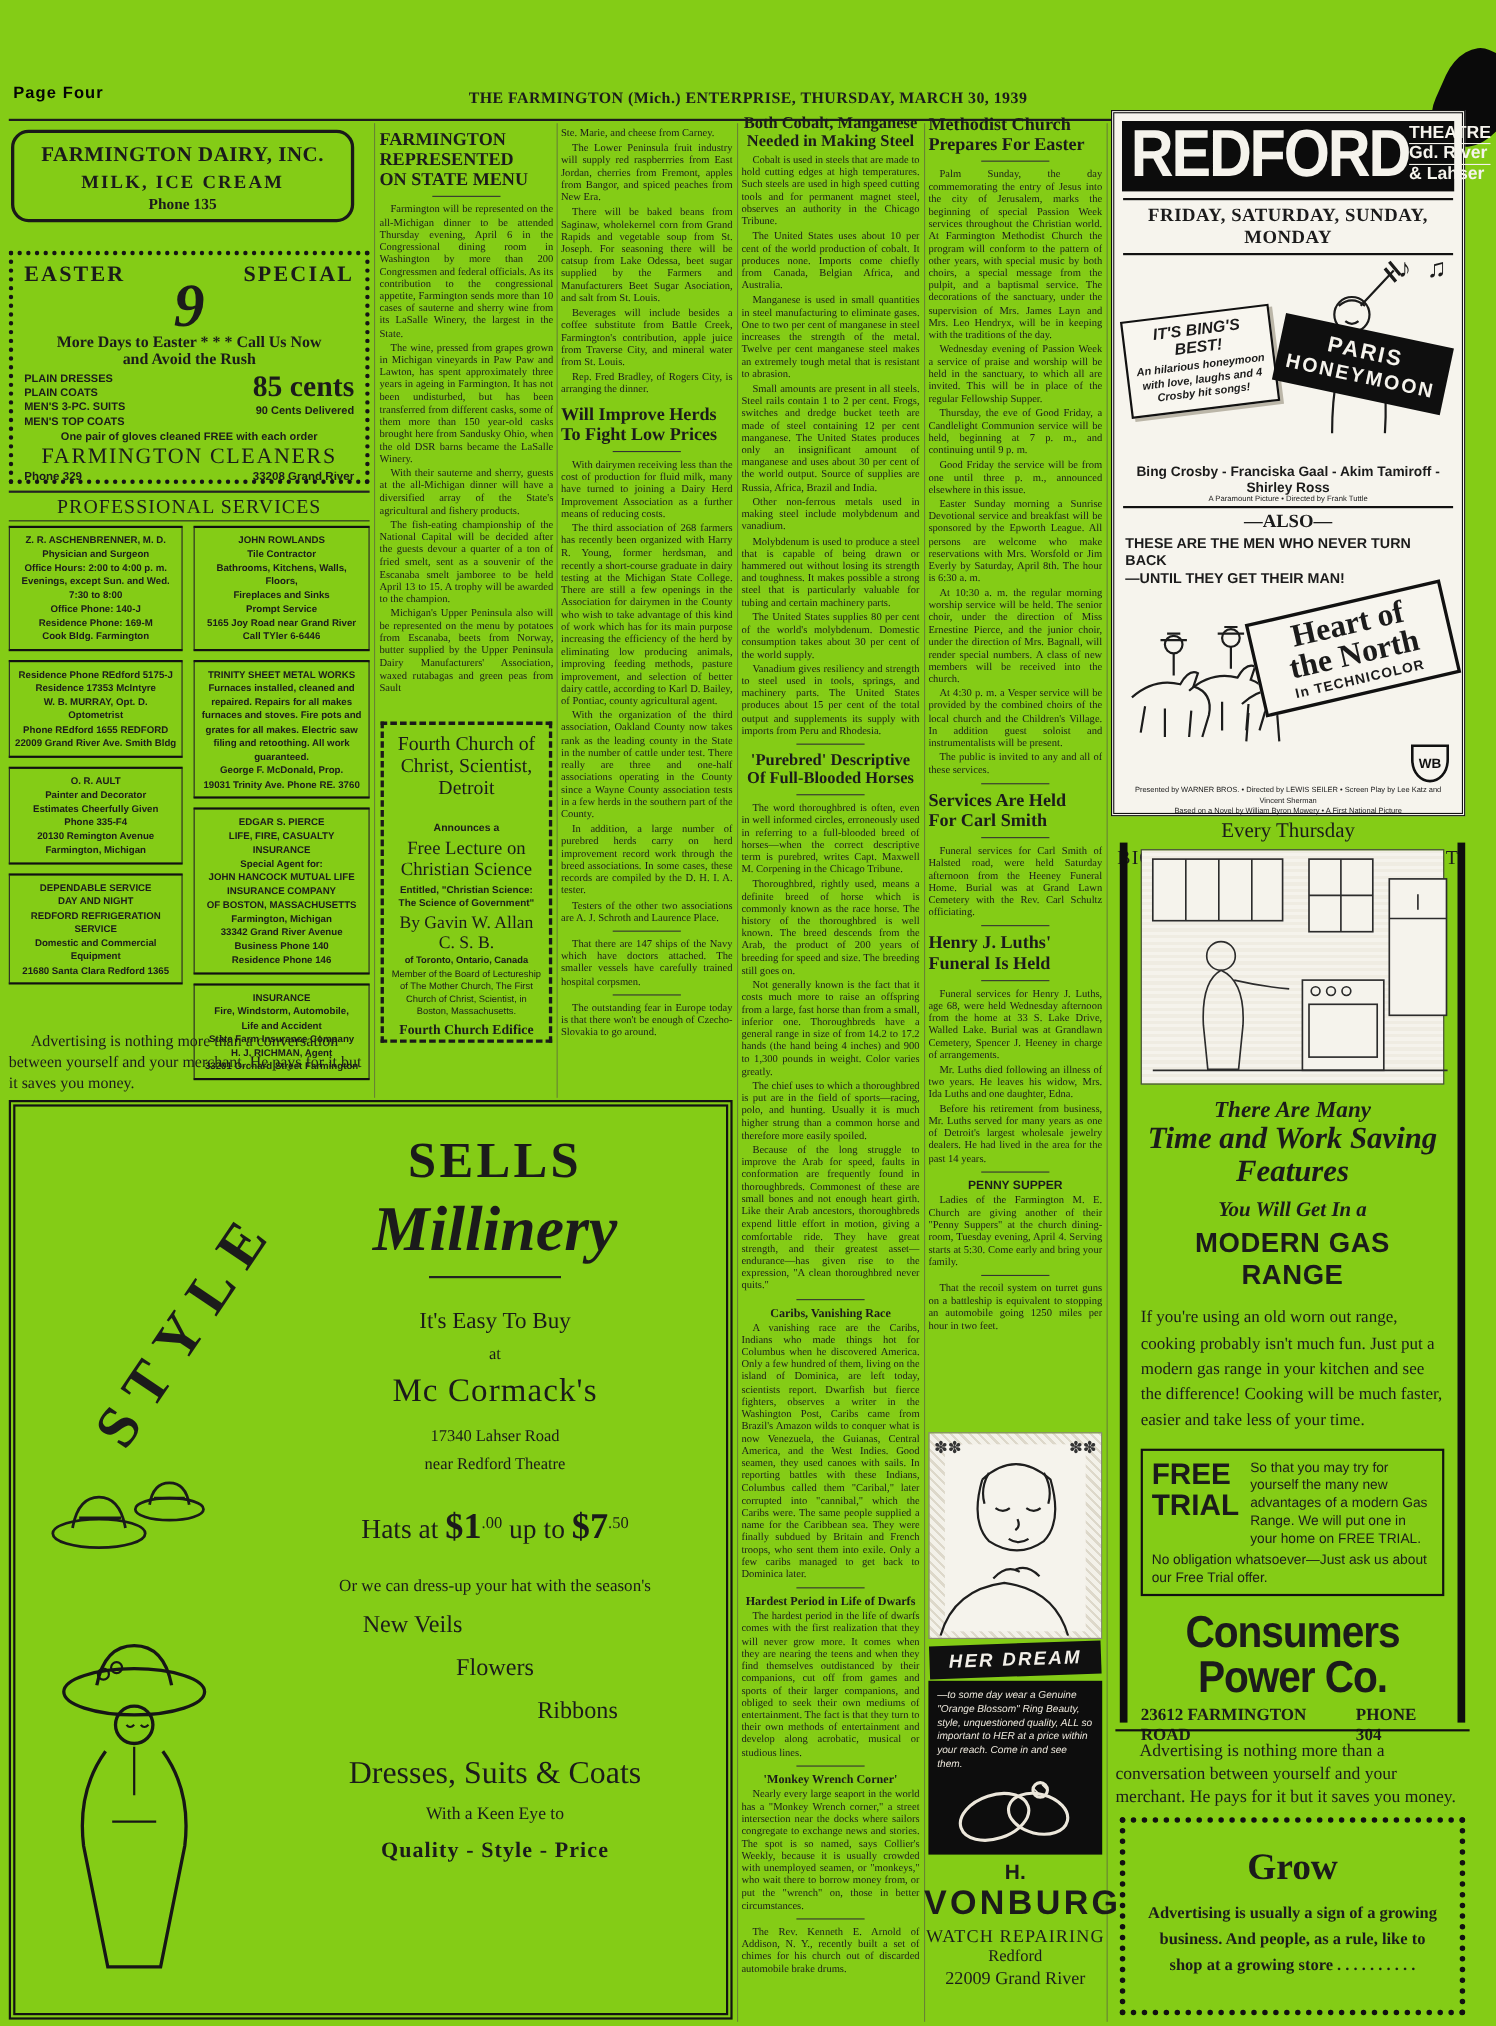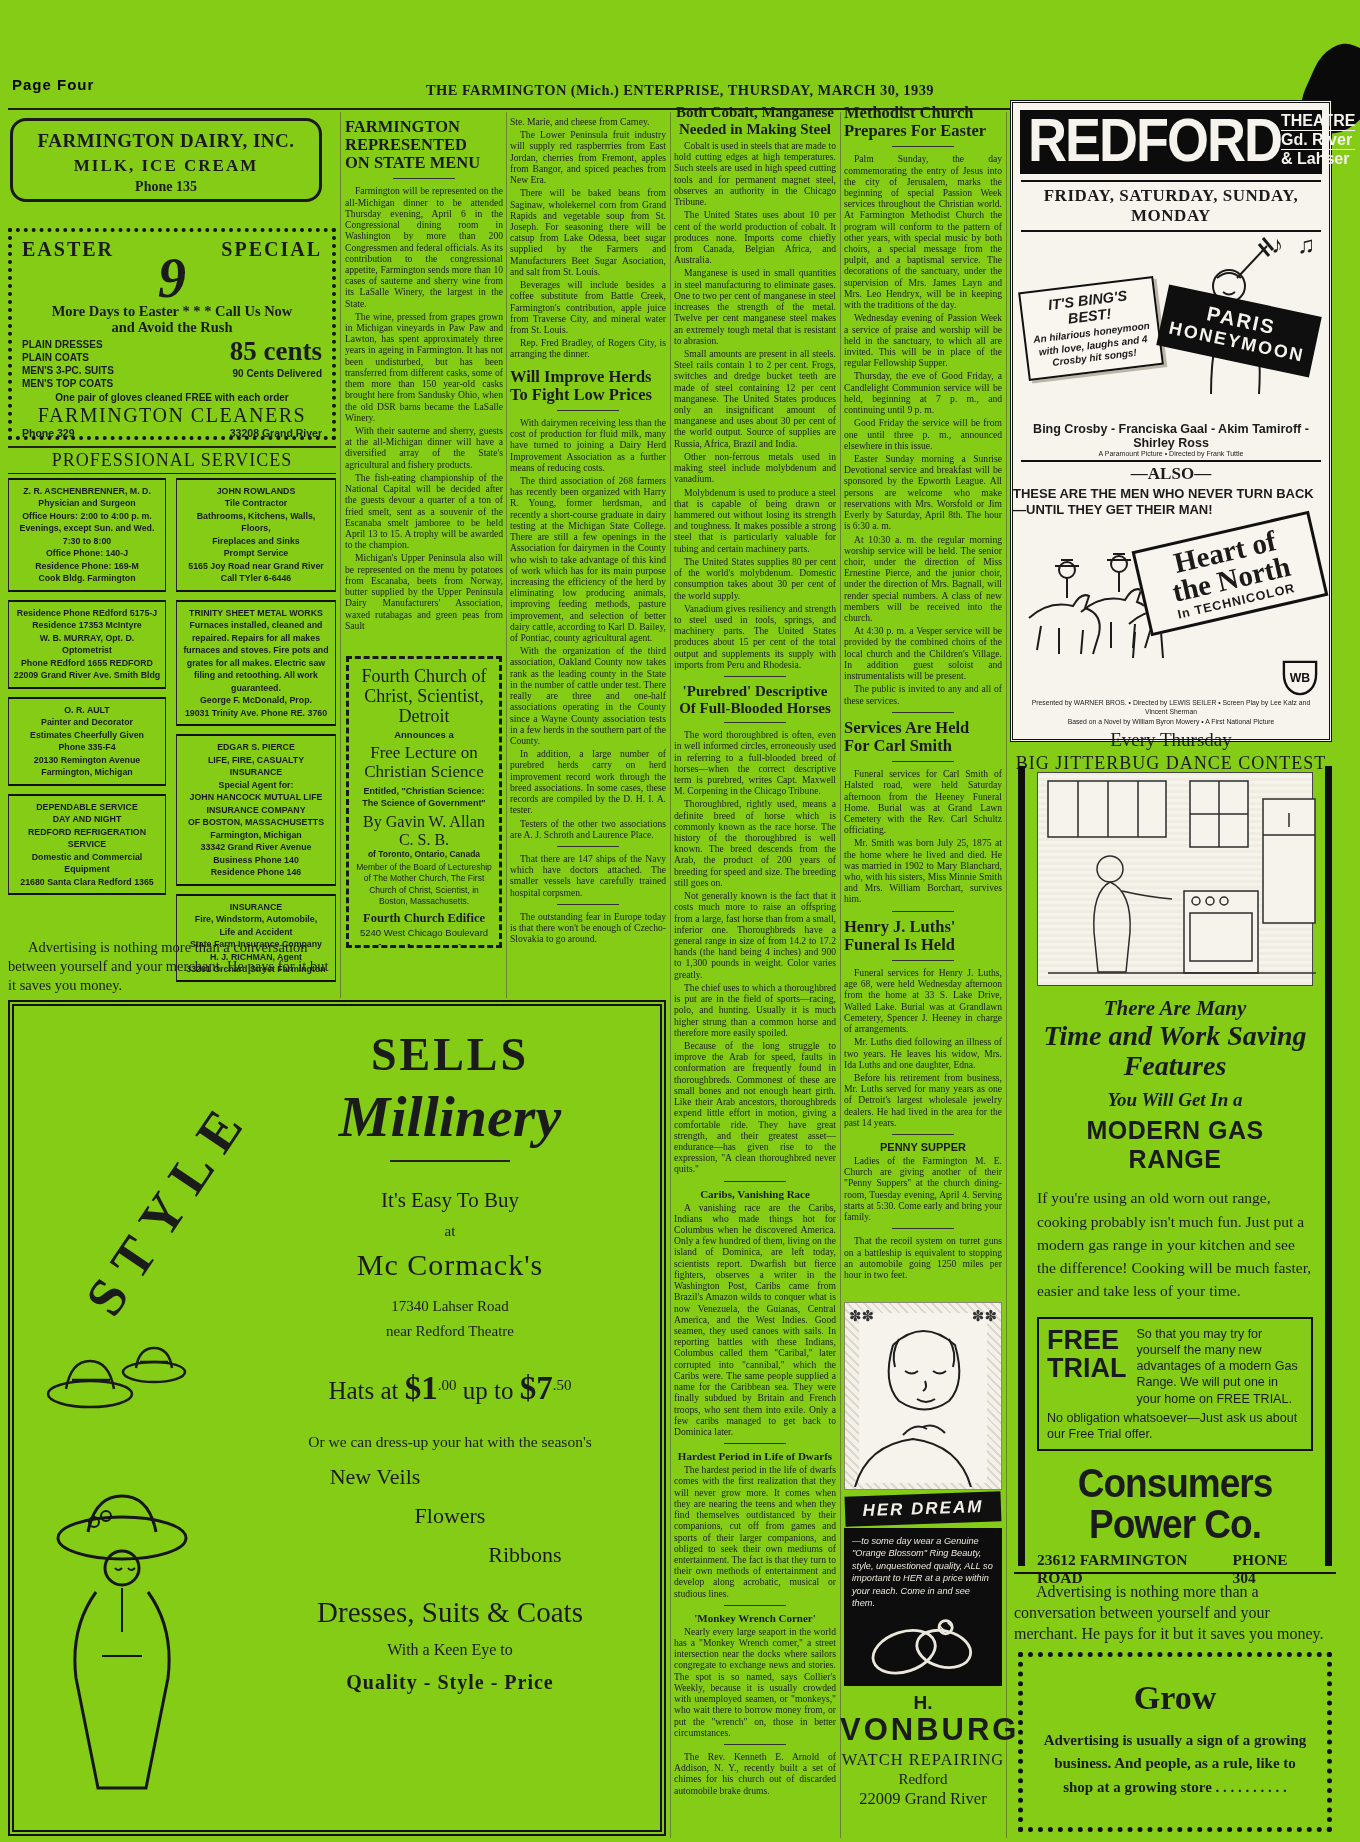--- a/index.html
+++ b/index.html
@@ -69,21 +69,21 @@
   .m-hats sup{font-size:15px;}
   .m-dress{font-size:15.5px;margin-top:26px;}
   .m-stag{font-size:22px;margin-top:13px;}
   .m-dsc{font-size:29px;margin-top:28px;}
   .m-keen{font-size:16px;margin-top:12px;}
   .m-qsp{font-size:20px;font-weight:bold;margin-top:12px;letter-spacing:1px;}
   
   .church{position:absolute;left:346px;top:656px;width:156px;height:292px;border:3px dashed #1a1a1a;
           box-sizing:border-box;text-align:center;padding:7px 5px;overflow:hidden;}
   .ch-name{font-size:18px;line-height:1.12;}
-  .ch-ann{font-size:9.5px;font-weight:bold;margin-top:3px;}
+  .ch-ann{font-size:9.5px;font-weight:bold;margin-top:21px;}
   .ch-lect{font-size:17px;line-height:1.1;margin-top:4px;}
   .ch-ent{font-size:9px;font-weight:bold;margin-top:4px;line-height:1.3;}
   .ch-by{font-size:16px;line-height:1.1;margin-top:4px;}
   .ch-of{font-size:8.5px;font-weight:bold;margin-top:1px;}
   .ch-mem{font-size:8.5px;margin-top:3px;line-height:1.3;}
   .ch-ed{font-size:12.5px;font-weight:bold;margin-top:4px;}
   .ch-addr{font-size:9.5px;margin-top:1px;}
   .ch-dt{font-size:13px;font-weight:bold;margin-top:4px;line-height:1.15;}
   
   .redford{position:absolute;left:1010px;top:100px;width:322px;height:642px;border:3px double #111;
@@ -103,21 +103,21 @@
   .paris{position:absolute;right:4px;top:66px;width:152px;transform:rotate(12deg);background:#0f0f0f;
          color:#f5f3ec;text-align:center;padding:9px 2px;}
   .paris span{display:block;font-weight:bold;letter-spacing:2px;}
   .paris .p1{font-size:20px;}.paris .p2{font-size:18px;}
   .notes{position:absolute;right:2px;top:-2px;font-size:24px;letter-spacing:4px;}
   .bing-svg{position:absolute;left:120px;top:0;}
   .red-cast{text-align:center;font-weight:bold;font-size:12.5px;margin-top:2px;}
   .red-param{text-align:center;font-size:7px;}
   .red-also{text-align:center;font-size:17px;font-weight:bold;border-top:2px solid #111;margin:3px 8px 0;
             padding-top:2px;}
-  .red-tag{font-weight:bold;font-size:13px;margin:2px 0 0;line-height:1.25;}
+  .red-tag{font-weight:bold;font-size:13px;margin:2px 10px 0;line-height:1.25;}
   .red-hscene{position:relative;height:152px;margin:0 8px;}
   .heart-sign{position:absolute;right:0;top:12px;width:172px;transform:rotate(-13deg);background:#f7f5ee;
               border:3px solid #111;text-align:center;padding:5px 2px;}
   .heart-big{font-size:29px;font-weight:bold;line-height:.95;}
   .heart-tech{font-weight:bold;font-size:12.5px;margin-top:2px;letter-spacing:1px;}
   .wb{position:absolute;right:2px;bottom:-26px;}
   .red-credits{font-size:6.8px;text-align:center;line-height:1.35;margin:28px 10px 0;}
   .red-every{text-align:center;font-size:19px;margin-top:3px;}
   .red-jit{text-align:center;font-size:18px;letter-spacing:1px;margin-top:2px;}
   .red-prizes{text-align:center;font-size:14.5px;font-weight:bold;font-style:italic;margin-top:2px;}
@@ -419,21 +419,20 @@
     <p>Good Friday the service will be from one until three p. m., announced elsewhere in this issue.</p>
     <p>Easter Sunday morning a Sunrise Devotional service and breakfast will be sponsored by the Epworth League. All persons are welcome who make reservations with Mrs. Worsfold or Jim Everly by Saturday, April 8th. The hour is 6:30 a. m.</p>
     <p>At 10:30 a. m. the regular morning worship service will be held. The senior choir, under the direction of Miss Ernestine Pierce, and the junior choir, under the direction of Mrs. Bagnall, will render special numbers. A class of new members will be received into the church.</p>
     <p>At 4:30 p. m. a Vesper service will be provided by the combined choirs of the local church and the Children's Village. In addition guest soloist and instrumentalists will be present.</p>
     <p>The public is invited to any and all of these services.</p>
     <div class="divider"></div>
     <div class="h-art pre">Services Are Held
 For Carl Smith</div>
     <div class="divider"></div>
     <p>Funeral services for Carl Smith of Halsted road, were held Saturday afternoon from the Heeney Funeral Home. Burial was at Grand Lawn Cemetery with the Rev. Carl Schultz officiating.</p>
-    <p>Mr. Smith was born July 25, 1875 at the home where he lived and died. He was married in 1902 to Mary Blanchard, who, with his sisters, Miss Minnie Smith and Mrs. William Borchart, survives him.</p>
     <div class="divider"></div>
     <div class="h-art pre">Henry J. Luths'
 Funeral Is Held</div>
     <div class="divider"></div>
     <p>Funeral services for Henry J. Luths, age 68, were held Wednesday afternoon from the home at 33 S. Lake Drive, Walled Lake. Burial was at Grandlawn Cemetery, Spencer J. Heeney in charge of arrangements.</p>
     <p>Mr. Luths died following an illness of two years. He leaves his widow, Mrs. Ida Luths and one daughter, Edna.</p>
     <p>Before his retirement from business, Mr. Luths served for many years as one of Detroit's largest wholesale jewelry dealers. He had lived in the area for the past 14 years.</p>
     <div class="divider"></div>
     <div class="h-small sans">PENNY SUPPER</div>
     <p>Ladies of the Farmington M. E. Church are giving another of their "Penny Suppers" at the church dining-room, Tuesday evening, April 4. Serving starts at 5:30. Come early and bring your family.</p>

